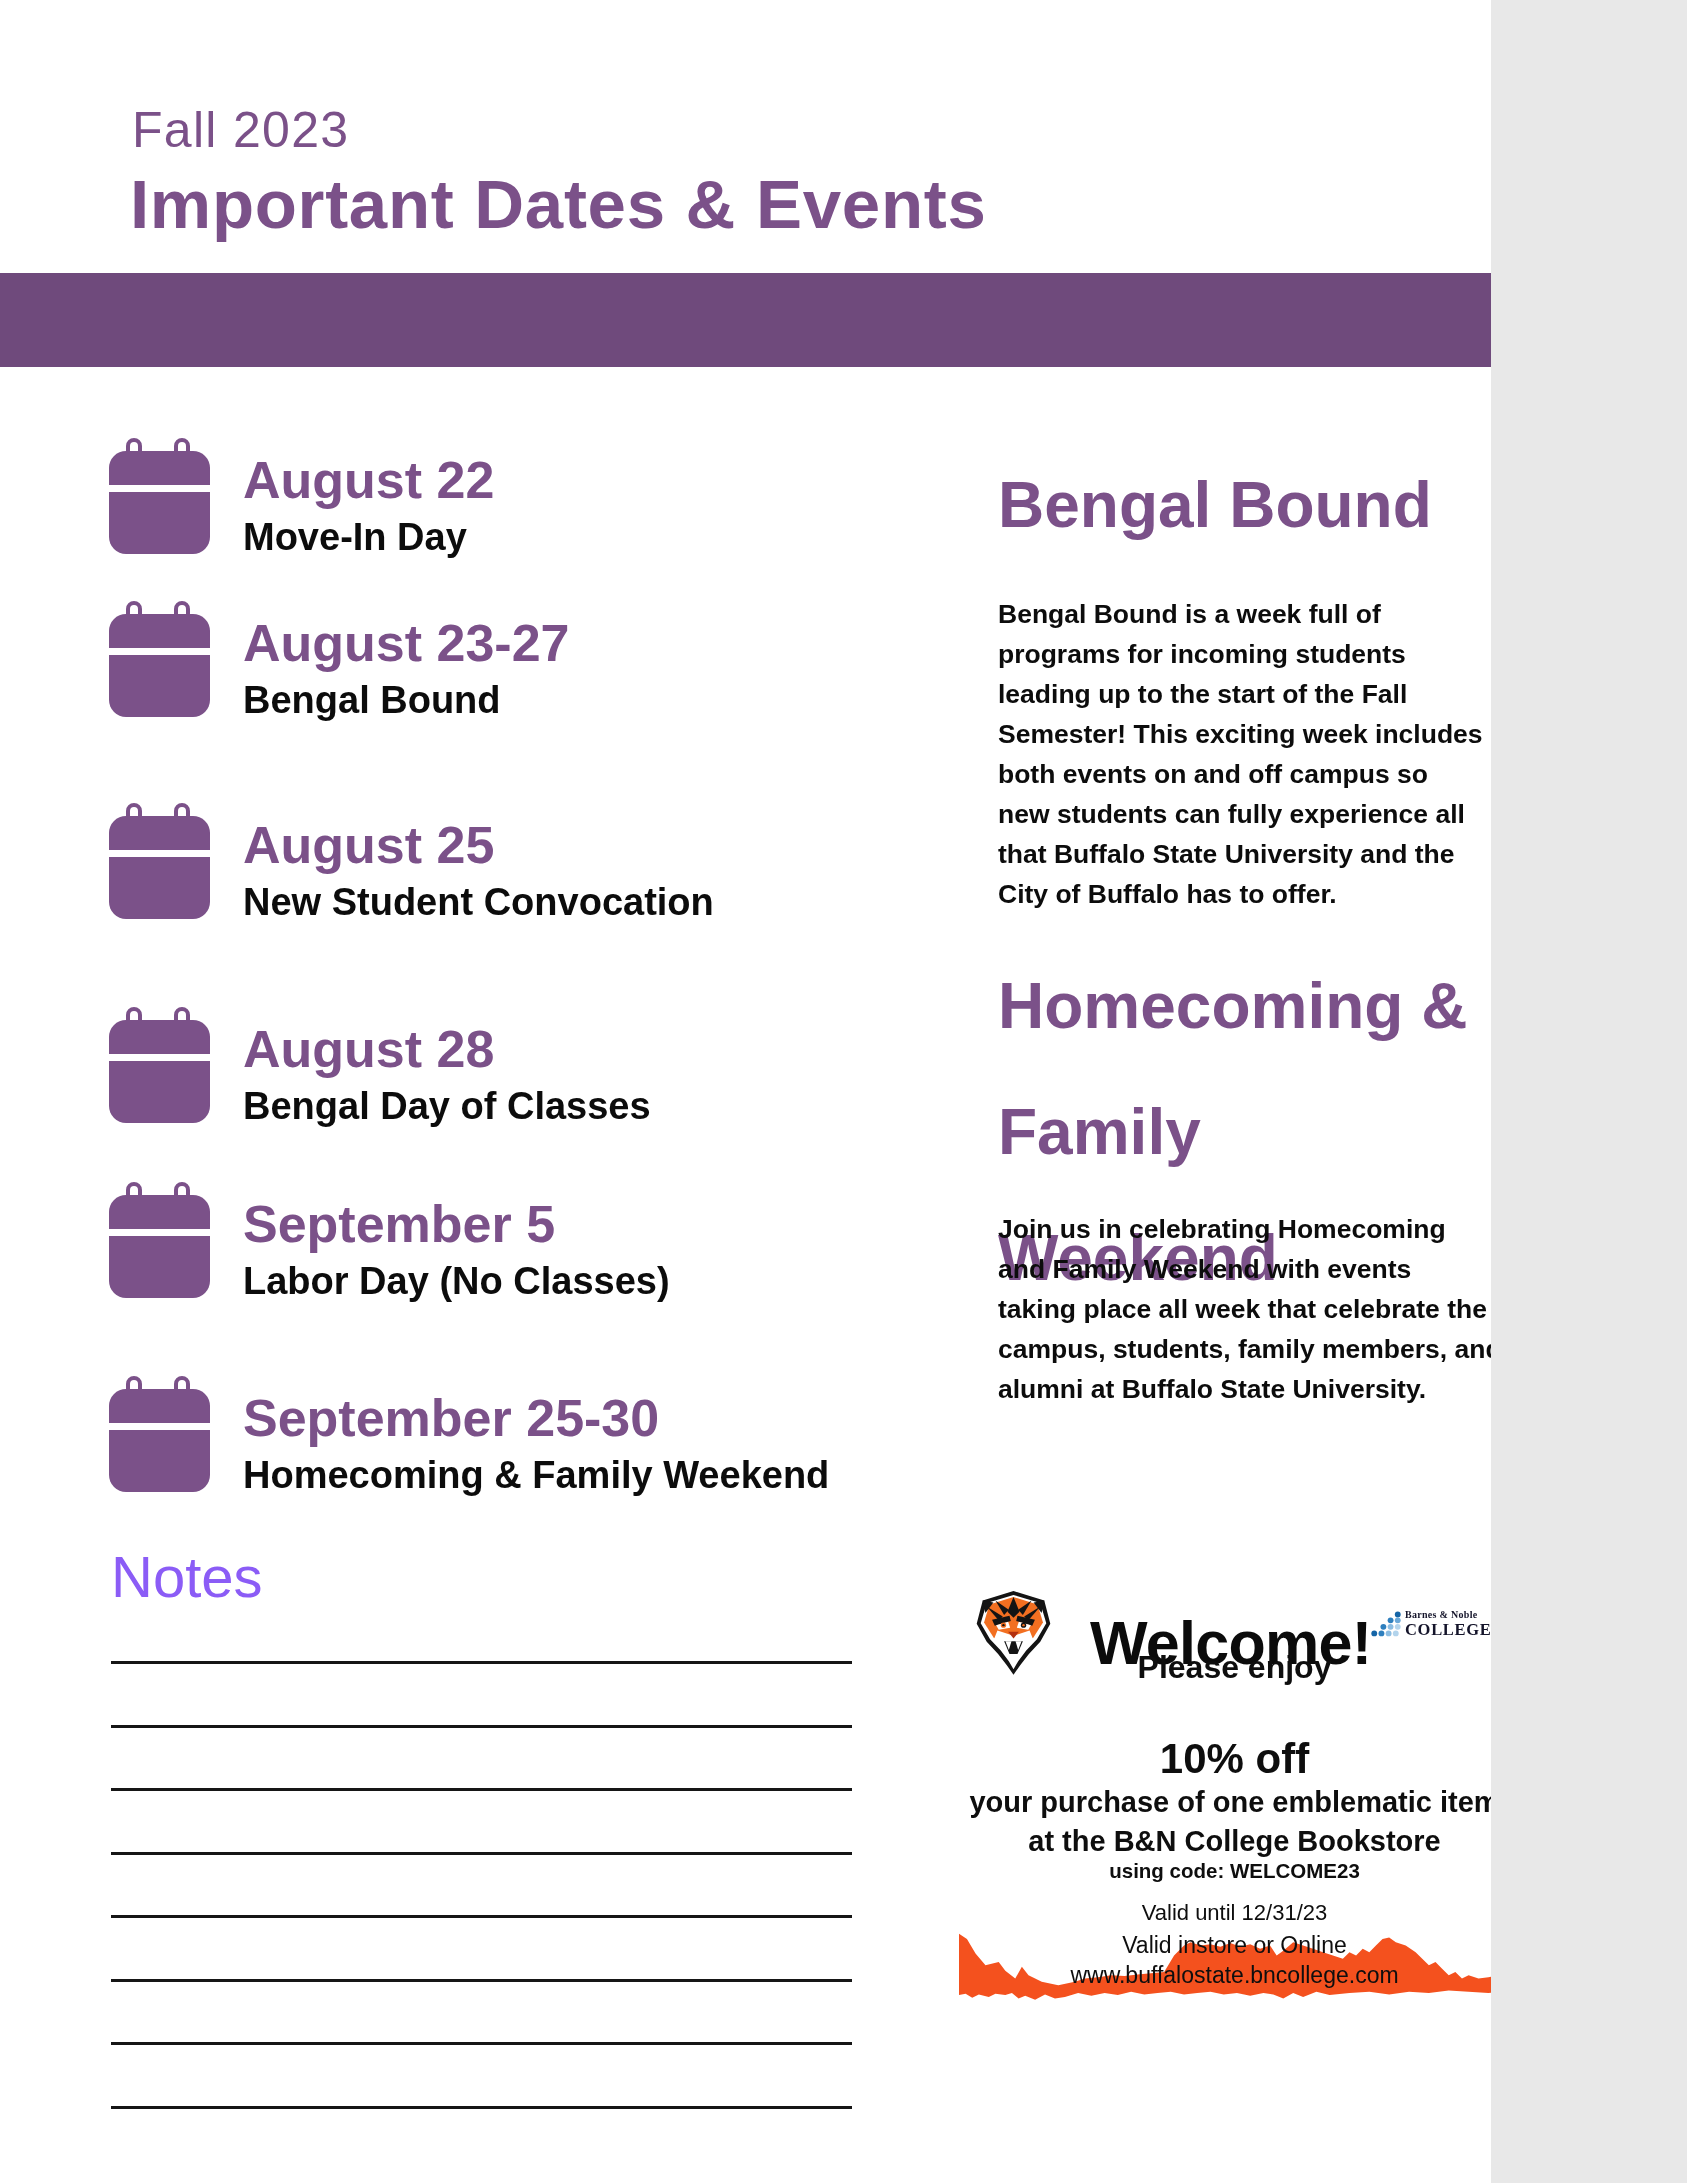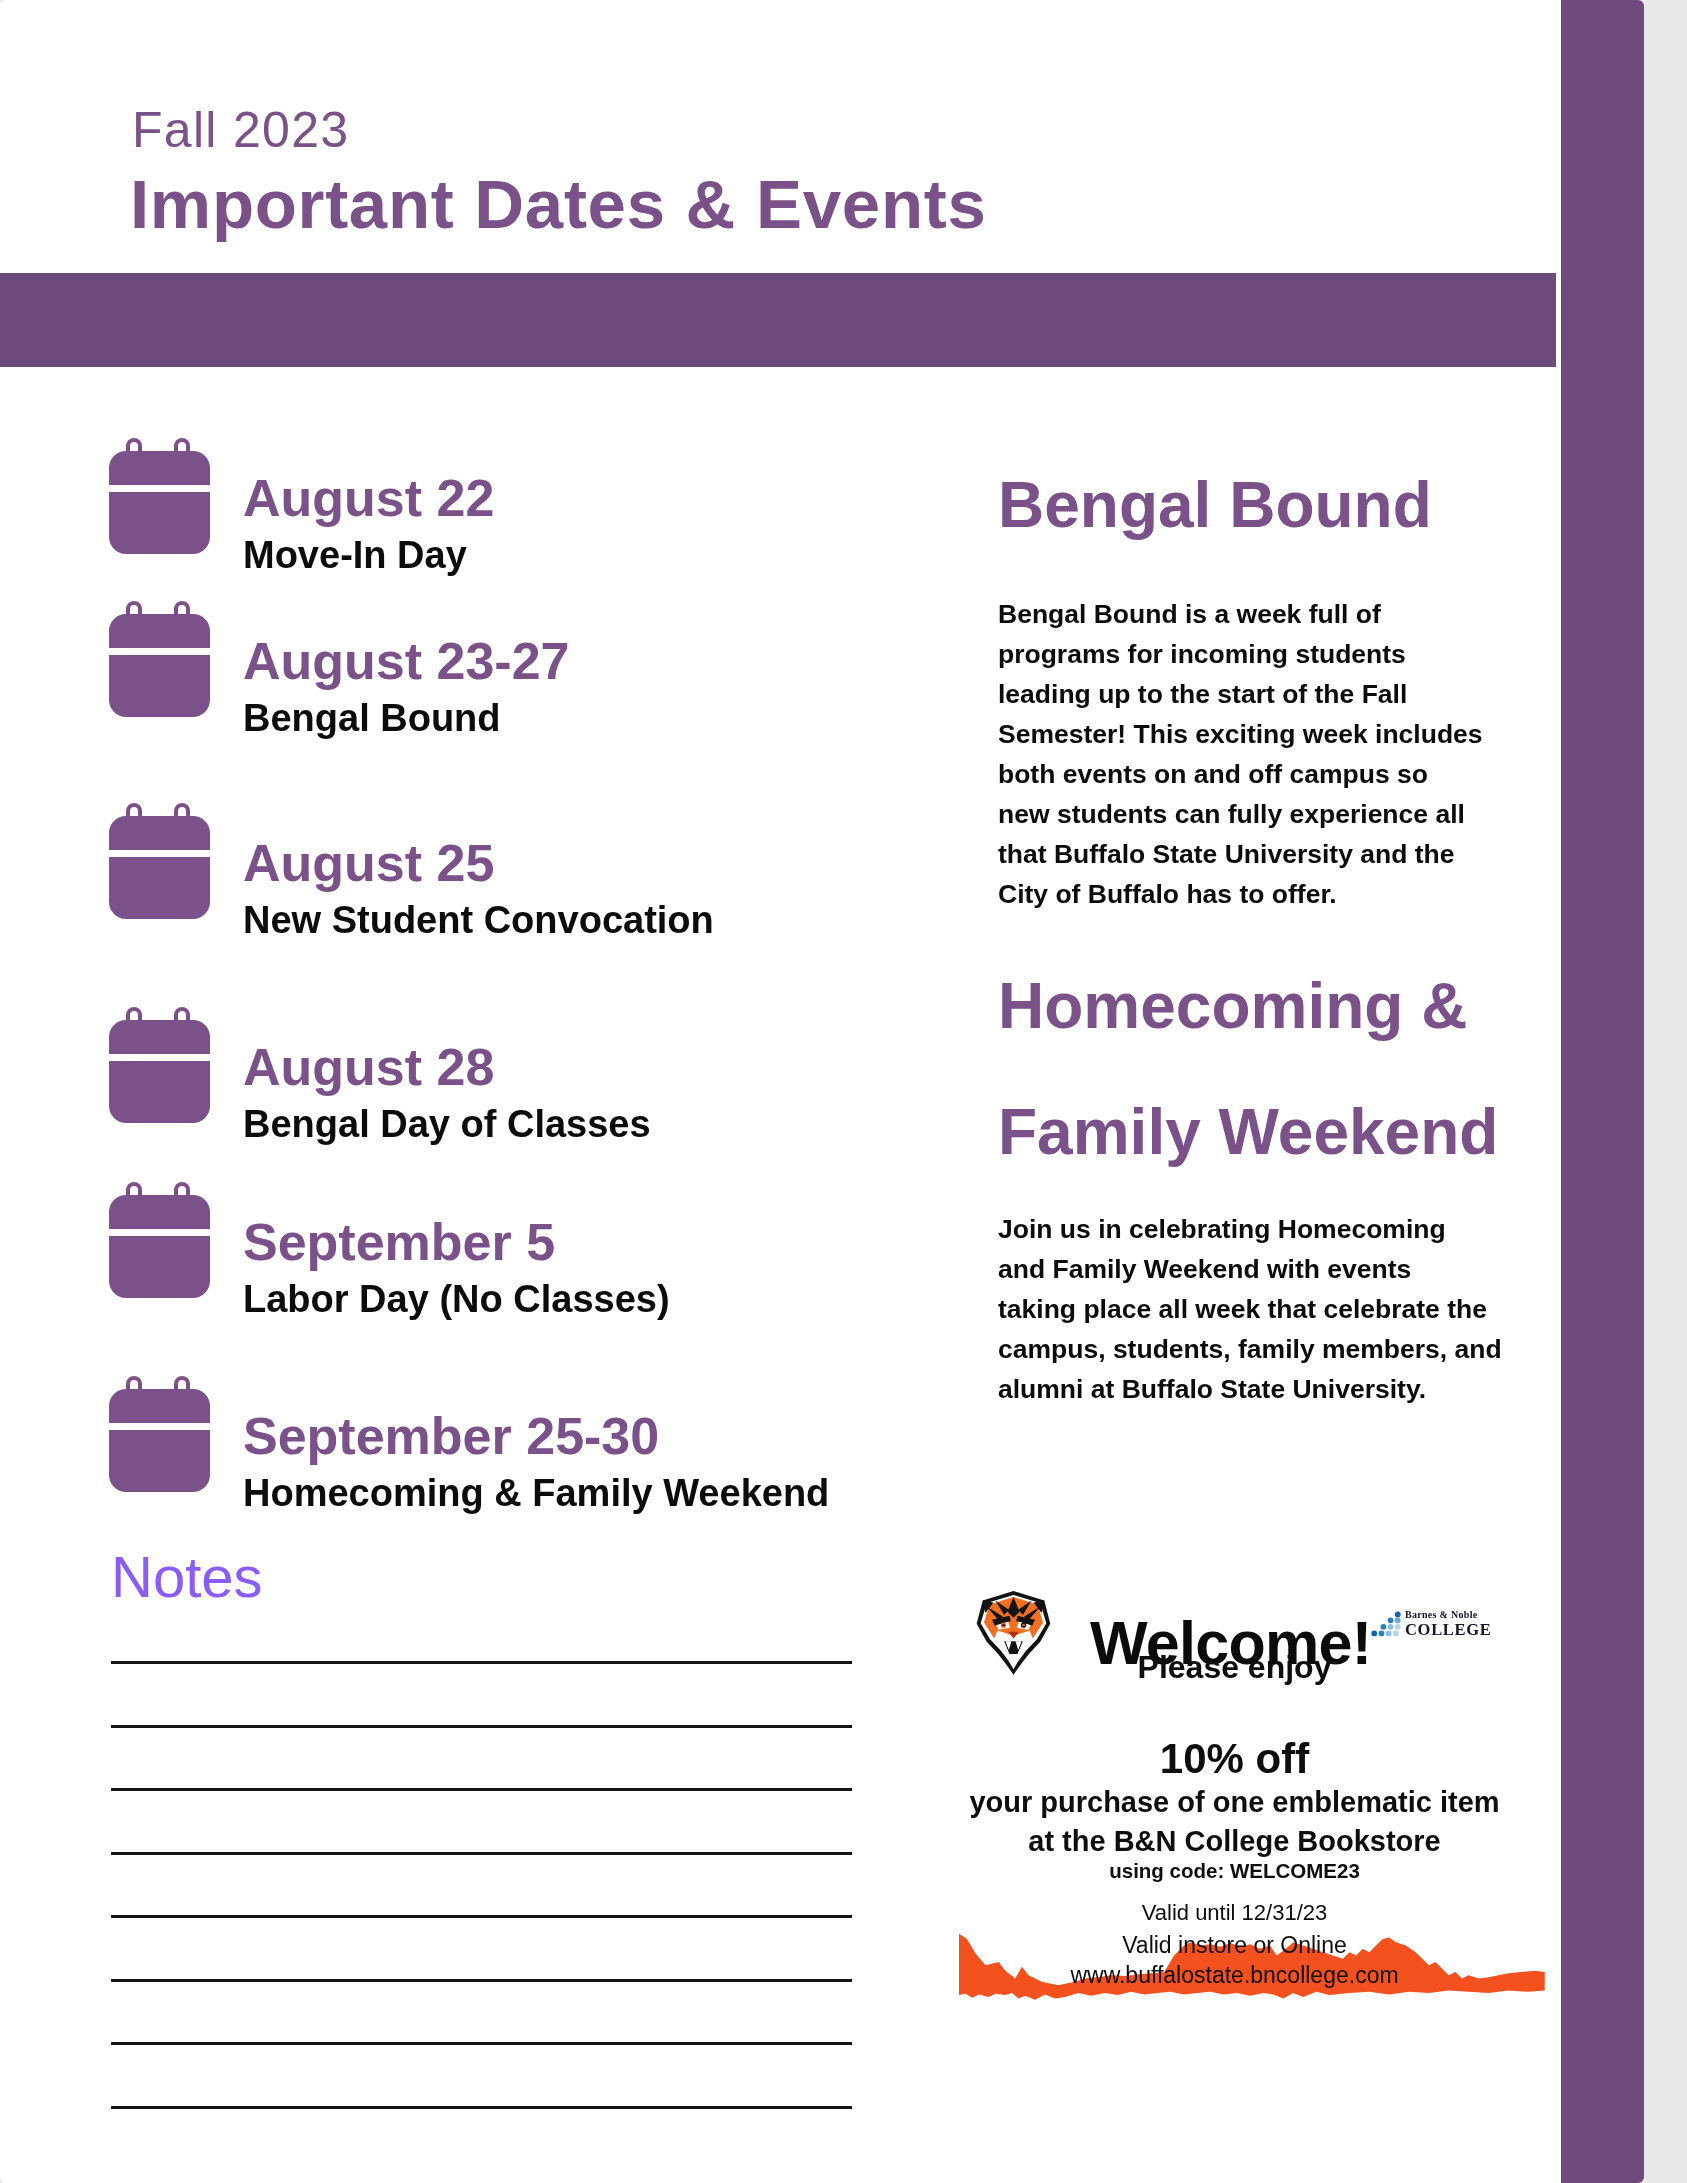--- a/index.html
+++ b/index.html
@@ -1,37 +1,37 @@
 <!DOCTYPE html>
 <html style="font-size:10.6px"><head>
 <meta charset="utf-8">
 <style>
   html,body{margin:0;padding:0;background:#e8e8e8;}
-  .page{position:relative;width:1644px;height:2183px;background:#ffffff;overflow:hidden;
-        font-family:"Liberation Sans", sans-serif;border-radius:6px;}
+  .page{position:relative;width:1491px;height:2183px;background:#ffffff;overflow:hidden;
+        font-family:"Liberation Sans", sans-serif;}
 
   
   .fall-label{position:absolute;left:132px;top:101px;font-size:50px;font-weight:400;
               color:#7B5189;letter-spacing:1.3px;}
   .main-title{position:absolute;left:130px;top:165px;font-size:69px;font-weight:700;
               color:#7B5189;letter-spacing:0.7px;white-space:nowrap;}
 
   
   .band{position:absolute;left:0;top:273px;width:1556px;height:94px;background:#6F4A7C;}
   .side-bar{position:absolute;left:1561px;top:0;width:126px;height:2183px;background:#6F4A7C;}
 
   
   .event-row{position:absolute;left:109px;width:794px;}
   .cal{position:absolute;left:0;top:0;width:101px;height:103px;}
   .cal-body{position:absolute;left:0;top:0;width:101px;height:103px;background:#7B5189;border-radius:17px;}
   .cal-slit{position:absolute;left:0;width:101px;top:34px;height:6.6px;background:#ffffff;}
   .cal-ring{position:absolute;top:-13.2px;width:16px;height:36px;background:#ffffff;
             border:4.6px solid #7B5189;border-radius:9.3px;box-sizing:border-box;}
   .ring-a{left:17px;} .ring-b{left:65px;}
-  .event-text{position:absolute;left:134px;top:0;white-space:nowrap;margin-top:18px;}
+  .event-text{position:absolute;left:134px;top:0;white-space:nowrap;}
   .event-date{font-size:52px;font-weight:700;color:#7B5189;line-height:58px;}
   .event-label{font-size:38px;font-weight:700;color:#0c0c0c;line-height:46px;margin-top:5.3px;}
   .row1{top:451px;} .row2{top:614px;} .row3{top:816px;}
   .row4{top:1020px;} .row5{top:1195px;} .row6{top:1389px;}
 
   
   .notes-heading{position:absolute;left:111px;top:1543px;font-size:58px;font-weight:400;color:#8b5cf6;}
   .note-line{position:absolute;left:111px;width:741px;height:2.6px;background:#161616;}
   .nl1{top:1661px;} .nl2{top:1725px;} .nl3{top:1788px;} .nl4{top:1852px;}
   .nl5{top:1915px;} .nl6{top:1979px;} .nl7{top:2042px;} .nl8{top:2106px;}

